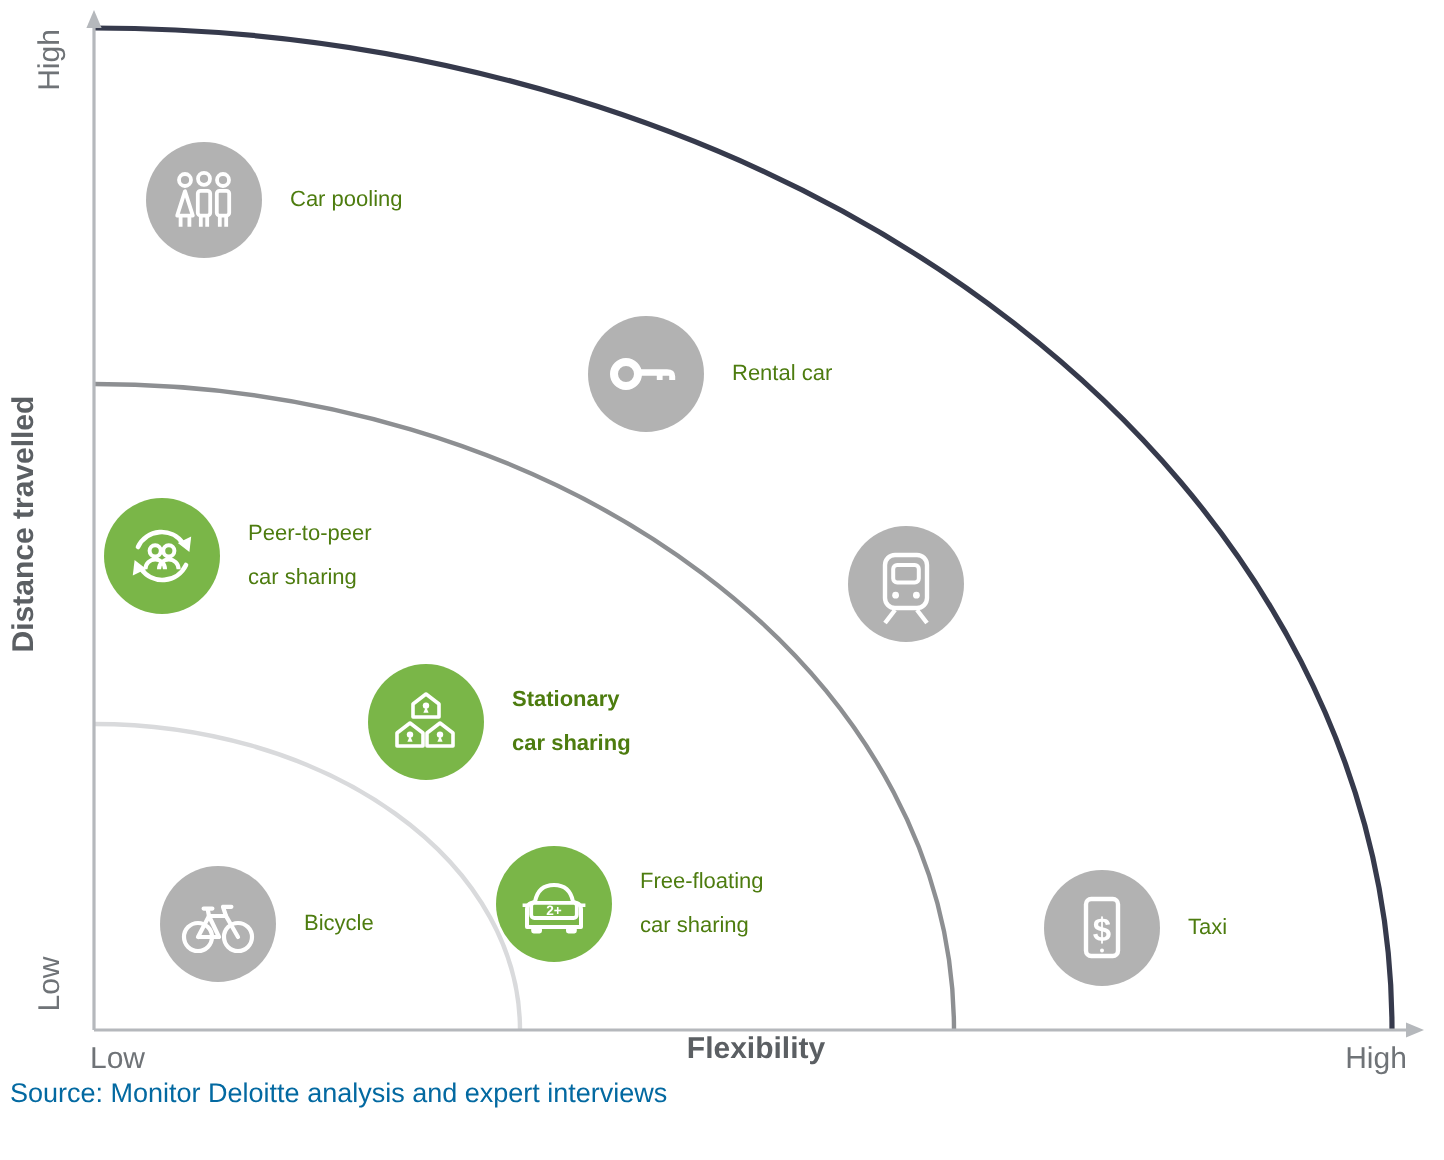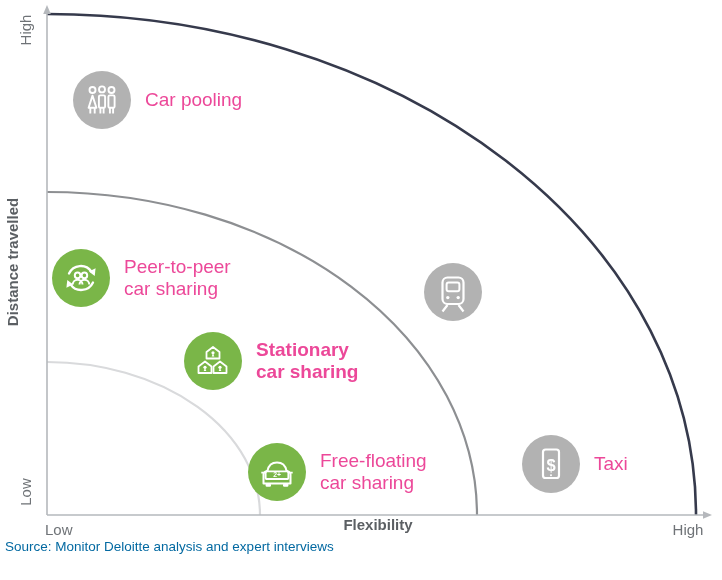--- a/index.html
+++ b/index.html
@@ -11,21 +11,21 @@
   .axis-line{stroke:#b5b8bc;stroke-width:1.6;fill:none;}
   .arrow{fill:#b5b8bc;}
   .arc-outer{stroke:#363a4c;stroke-width:2.6;fill:none;}
   .arc-middle{stroke:#8d8f92;stroke-width:2.2;fill:none;}
   .arc-inner{stroke:#d9dadc;stroke-width:2.2;fill:none;}
 
   .item{position:absolute;display:flex;align-items:center;gap:14px;z-index:3;}
   .badge{width:58px;height:58px;flex:0 0 58px;display:block;}
   .badge svg{display:block;width:58px;height:58px;}
   .label{
-    font-size:19px;line-height:22px;color:#ec4899;white-space:pre-line;
+    font-size:11px;line-height:22px;color:#4d7c0f;white-space:pre-line;
   }
   svg text{font-family:"Liberation Sans",sans-serif;}
 
   .axis-caption{position:absolute;font-size:15px;color:#6f7377;z-index:2;}
   .axis-title{position:absolute;font-size:15px;font-weight:bold;color:#5b5f63;z-index:2;}
   .rot{transform:translate(-50%,-50%) rotate(-90deg);white-space:nowrap;}
   .ylab-high{left:25px;top:30px;}
   .ylab-low{left:25px;top:492px;}
   .ylab-title{left:12px;top:262px;}
   .xlab-low{left:45px;top:521px;}
@@ -71,20 +71,30 @@
           <rect x="25.9" y="24.4" width="6.2" height="12.4" rx="1.4"></rect>
           <path d="M27.4 36.8 V42.4 M30.6 36.8 V42.4"></path>
           <rect x="35.4" y="24.4" width="6.2" height="12.4" rx="1.4"></rect>
           <path d="M36.9 36.8 V42.4 M40.1 36.8 V42.4"></path>
         </g>
       </svg>
     </span>
     <span class="label">Car pooling</span>
   </div>
 
+  <div class="item" style="left: 294px; top: 158px;">
+    <span class="badge" style="color: rgb(178, 178, 178);">
+      <svg viewBox="0 0 58 58">
+        <circle cx="29" cy="29" r="29" fill="currentColor"></circle>
+        <circle cx="19" cy="29" r="6" stroke="#fff" stroke-width="4" fill="none"></circle>
+        <path fill="#fff" d="M25 26.6 H39.5 Q43.6 26.6 43.6 30.2 L43.6 32 H40.6 V29.9 H37.3 V32 H34.4 V29.9 H25 Z"></path>
+      </svg>
+    </span>
+    <span class="label">Rental car</span>
+  </div>
 
   <div class="item" style="left: 52px; top: 249px;">
     <span class="badge" style="color: rgb(122, 182, 72);">
       <svg viewBox="0 0 58 58">
         <circle cx="29" cy="29" r="29" fill="currentColor"></circle>
         <g stroke="#fff" stroke-width="2.3" fill="none" stroke-linecap="round">
           <path d="M17 24.5 A13 13 0 0 1 39.5 22.7"></path>
           <path d="M41 33.5 A13 13 0 0 1 18.5 35.3"></path>
         </g>
         <polygon fill="#fff" points="43.6,19.2 42.7,27 36.9,22.5"></polygon>
@@ -129,38 +139,53 @@
         <circle cx="29" cy="29" r="29" fill="currentColor"></circle>
         <use href="#house" x="22.5" y="15"></use>
         <use href="#house" x="14.5" y="29.5"></use>
         <use href="#house" x="29.5" y="29.5"></use>
       </svg>
     </span>
     <span class="label">Stationary
 car sharing</span>
   </div>
 
-  <div class="item" style="left: 248px; top: 443px;">
+  <div class="item" style="left: 248px; top: 423px;">
     <span class="badge" style="color: rgb(122, 182, 72);">
       <svg viewBox="0 0 58 58">
         <circle cx="29" cy="29" r="29" fill="currentColor"></circle>
         <g stroke="#fff" fill="none" stroke-width="2">
           <path d="M15.5 40.5 V31.5 Q15.5 29.3 17.7 28.5 L19.5 27.8 Q21.1 19.5 29 19.5 Q36.9 19.5 38.5 27.8 L40.3 28.5 Q42.5 29.3 42.5 31.5 V40.5 Z" stroke-linejoin="round"></path>
           <path d="M15.5 29.6 h-2.2 M42.5 29.6 h2.2" stroke-width="1.8"></path>
           <rect x="17.6" y="28.4" width="22.8" height="7.6" rx="1.6" stroke-width="1.9"></rect>
         </g>
         <text x="29" y="34.4" font-size="6.8" font-weight="bold" fill="#fff" text-anchor="middle">2+</text>
         <rect x="17.6" y="40.5" width="5.4" height="3.2" rx="1.2" fill="#fff"></rect>
         <rect x="35" y="40.5" width="5.4" height="3.2" rx="1.2" fill="#fff"></rect>
       </svg>
     </span>
     <span class="label">Free-floating
 car sharing</span>
   </div>
 
+  <div class="item" style="left: 80px; top: 433px;">
+    <span class="badge" style="color: rgb(178, 178, 178);">
+      <svg viewBox="0 0 58 58">
+        <circle cx="29" cy="29" r="29" fill="currentColor"></circle>
+        <g stroke="#fff" stroke-width="2.1" fill="none" stroke-linecap="round" stroke-linejoin="round">
+          <circle cx="19" cy="35.5" r="7"></circle>
+          <circle cx="39" cy="35.5" r="7"></circle>
+          <path d="M19 35.5 L24.5 25 H33 L39 35.5 M24.5 25 L29.5 35.5 H19"></path>
+          <path d="M21.8 21.3 h4.4 M23.8 21.3 L24.5 25"></path>
+          <path d="M33 25 L31.5 20.4 h4.2"></path>
+        </g>
+      </svg>
+    </span>
+    <span class="label">Bicycle</span>
+  </div>
 
   <div class="item" style="left: 522px; top: 435px;">
     <span class="badge" style="color: rgb(178, 178, 178);">
       <svg viewBox="0 0 58 58">
         <circle cx="29" cy="29" r="29" fill="currentColor"></circle>
         <rect x="21" y="14.5" width="16" height="28.5" rx="2.6" stroke="#fff" stroke-width="2.2" fill="none"></rect>
         <text x="29" y="35.5" font-size="16.5" font-weight="bold" fill="#fff" text-anchor="middle">$</text>
         <circle cx="29" cy="40.2" r="1" fill="#fff"></circle>
       </svg>
     </span>

